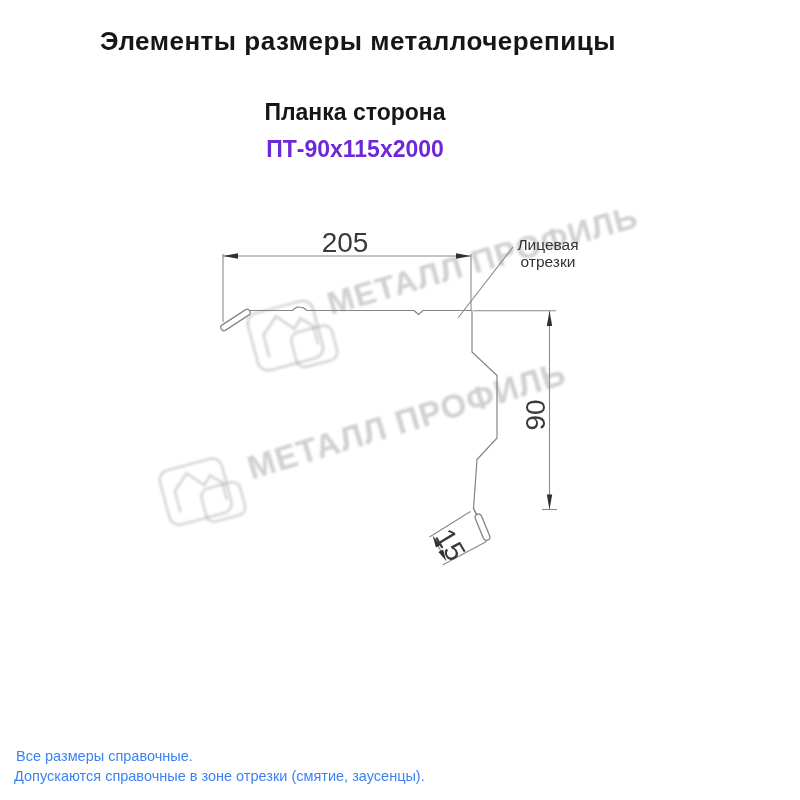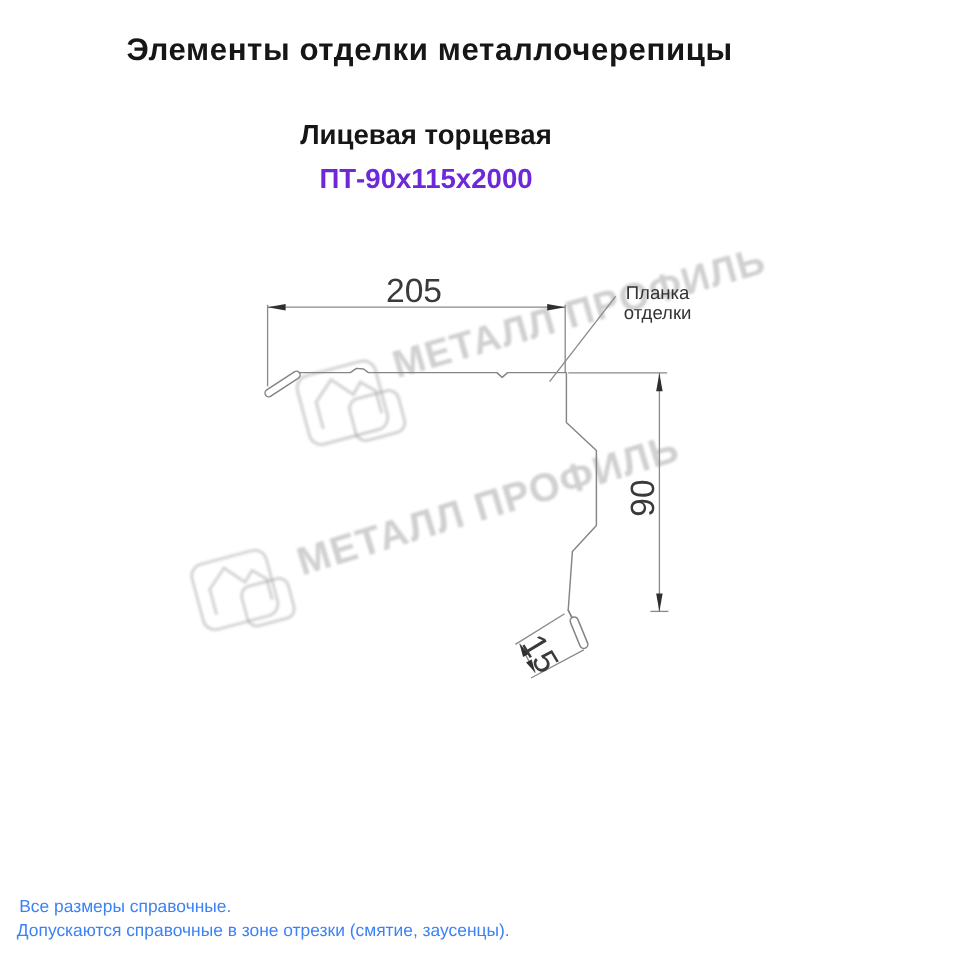--- a/index.html
+++ b/index.html
@@ -138,27 +138,27 @@
     <line x1="433" y1="536.5" x2="446" y2="560.5"></line>
   </g>
   <g fill="#2f2f2f" stroke="none">
     <polygon points="433,536.5 435.9,547.4 440.6,544.9"></polygon>
     <polygon points="446,560.5 438.4,552.1 443.1,549.6"></polygon>
   </g>
 
   <line x1="513" y1="247" x2="458" y2="318" stroke="#8a8a8a" stroke-width="1.1"></line>
 </svg>
 
-<div class="abs page-title">Элементы отделки металлочерепицы</div>
-<div class="abs product-name">Лицевая торцевая</div>
+<div class="abs page-title">Элементы размеры металлочерепицы</div>
+<div class="abs product-name">Планка сторона</div>
 <div class="abs product-code">ПТ-90х115х2000</div>
 
 <div class="abs dim-label dim-width">205</div>
 <div class="abs dim-label dim-height">90</div>
 <div class="abs dim-label dim-flange">15</div>
 
 <div class="abs face-side-label">
-  <div>Планка</div>
-  <div>отделки</div>
+  <div>Лицевая</div>
+  <div>отрезки</div>
 </div>
 
 <div class="abs note note-1">Все размеры справочные.</div>
 <div class="abs note note-2">Допускаются справочные в зоне отрезки (смятие, заусенцы).</div>
 
 </body></html>

